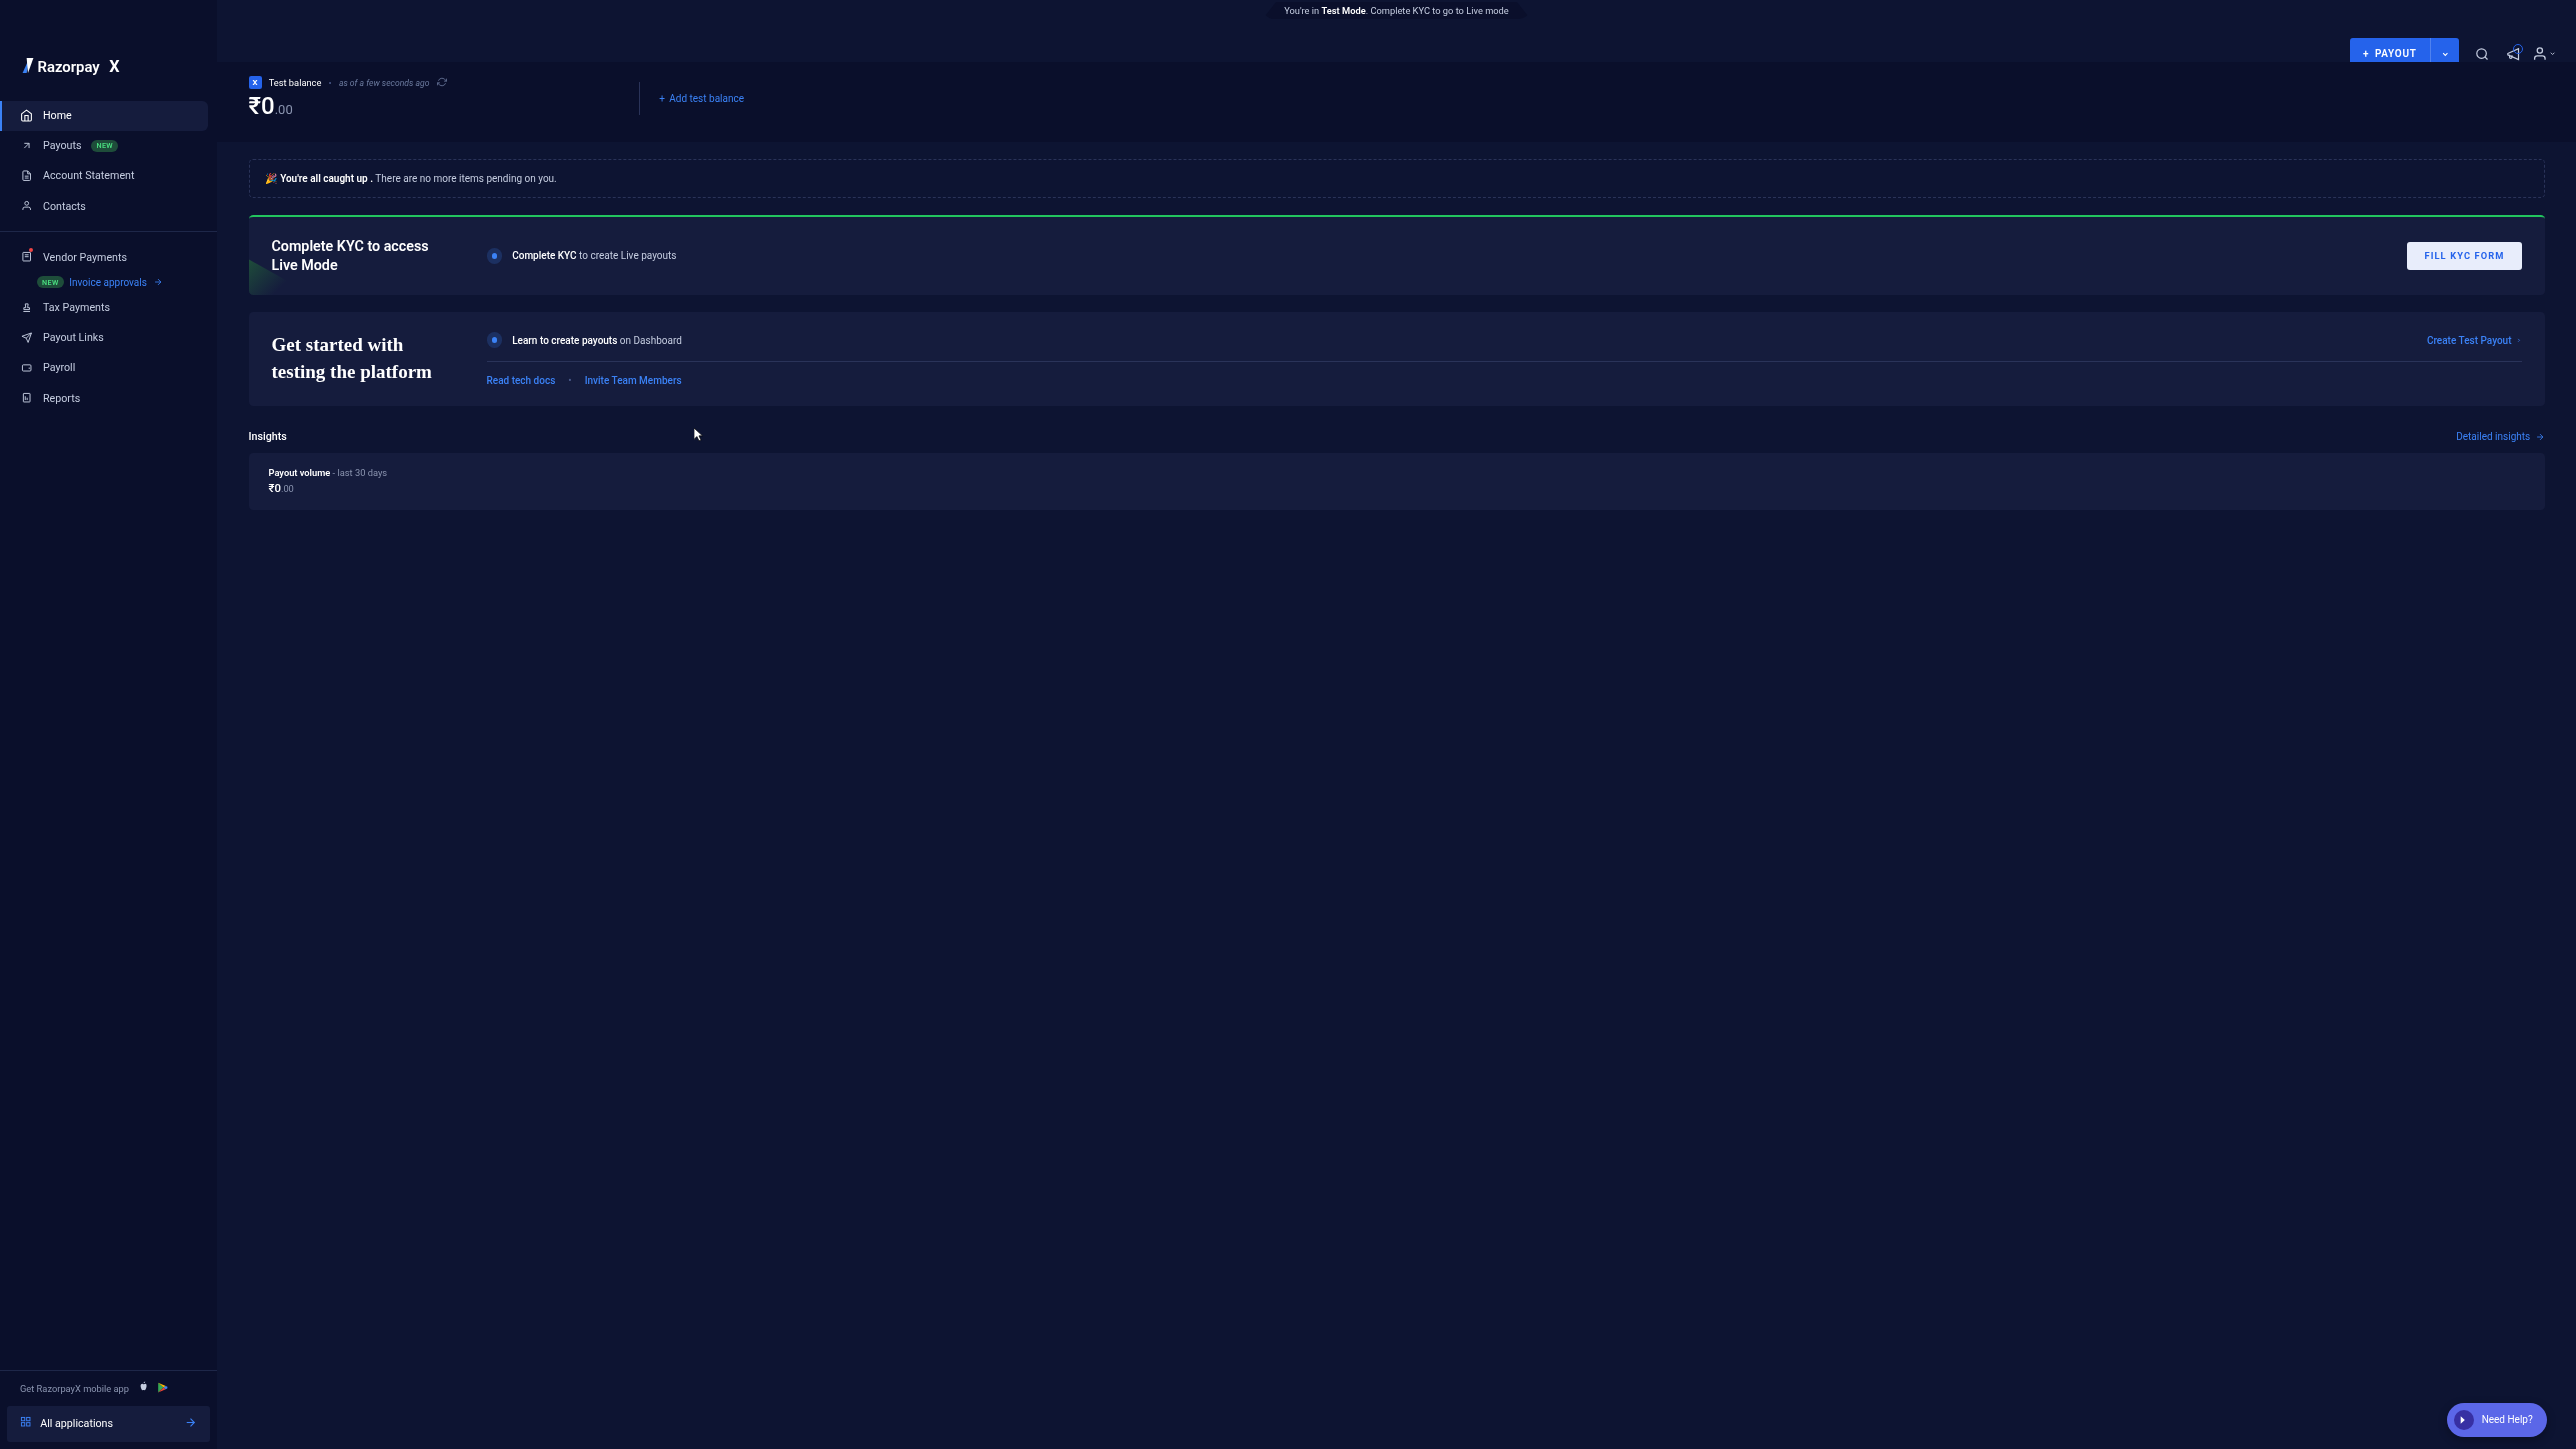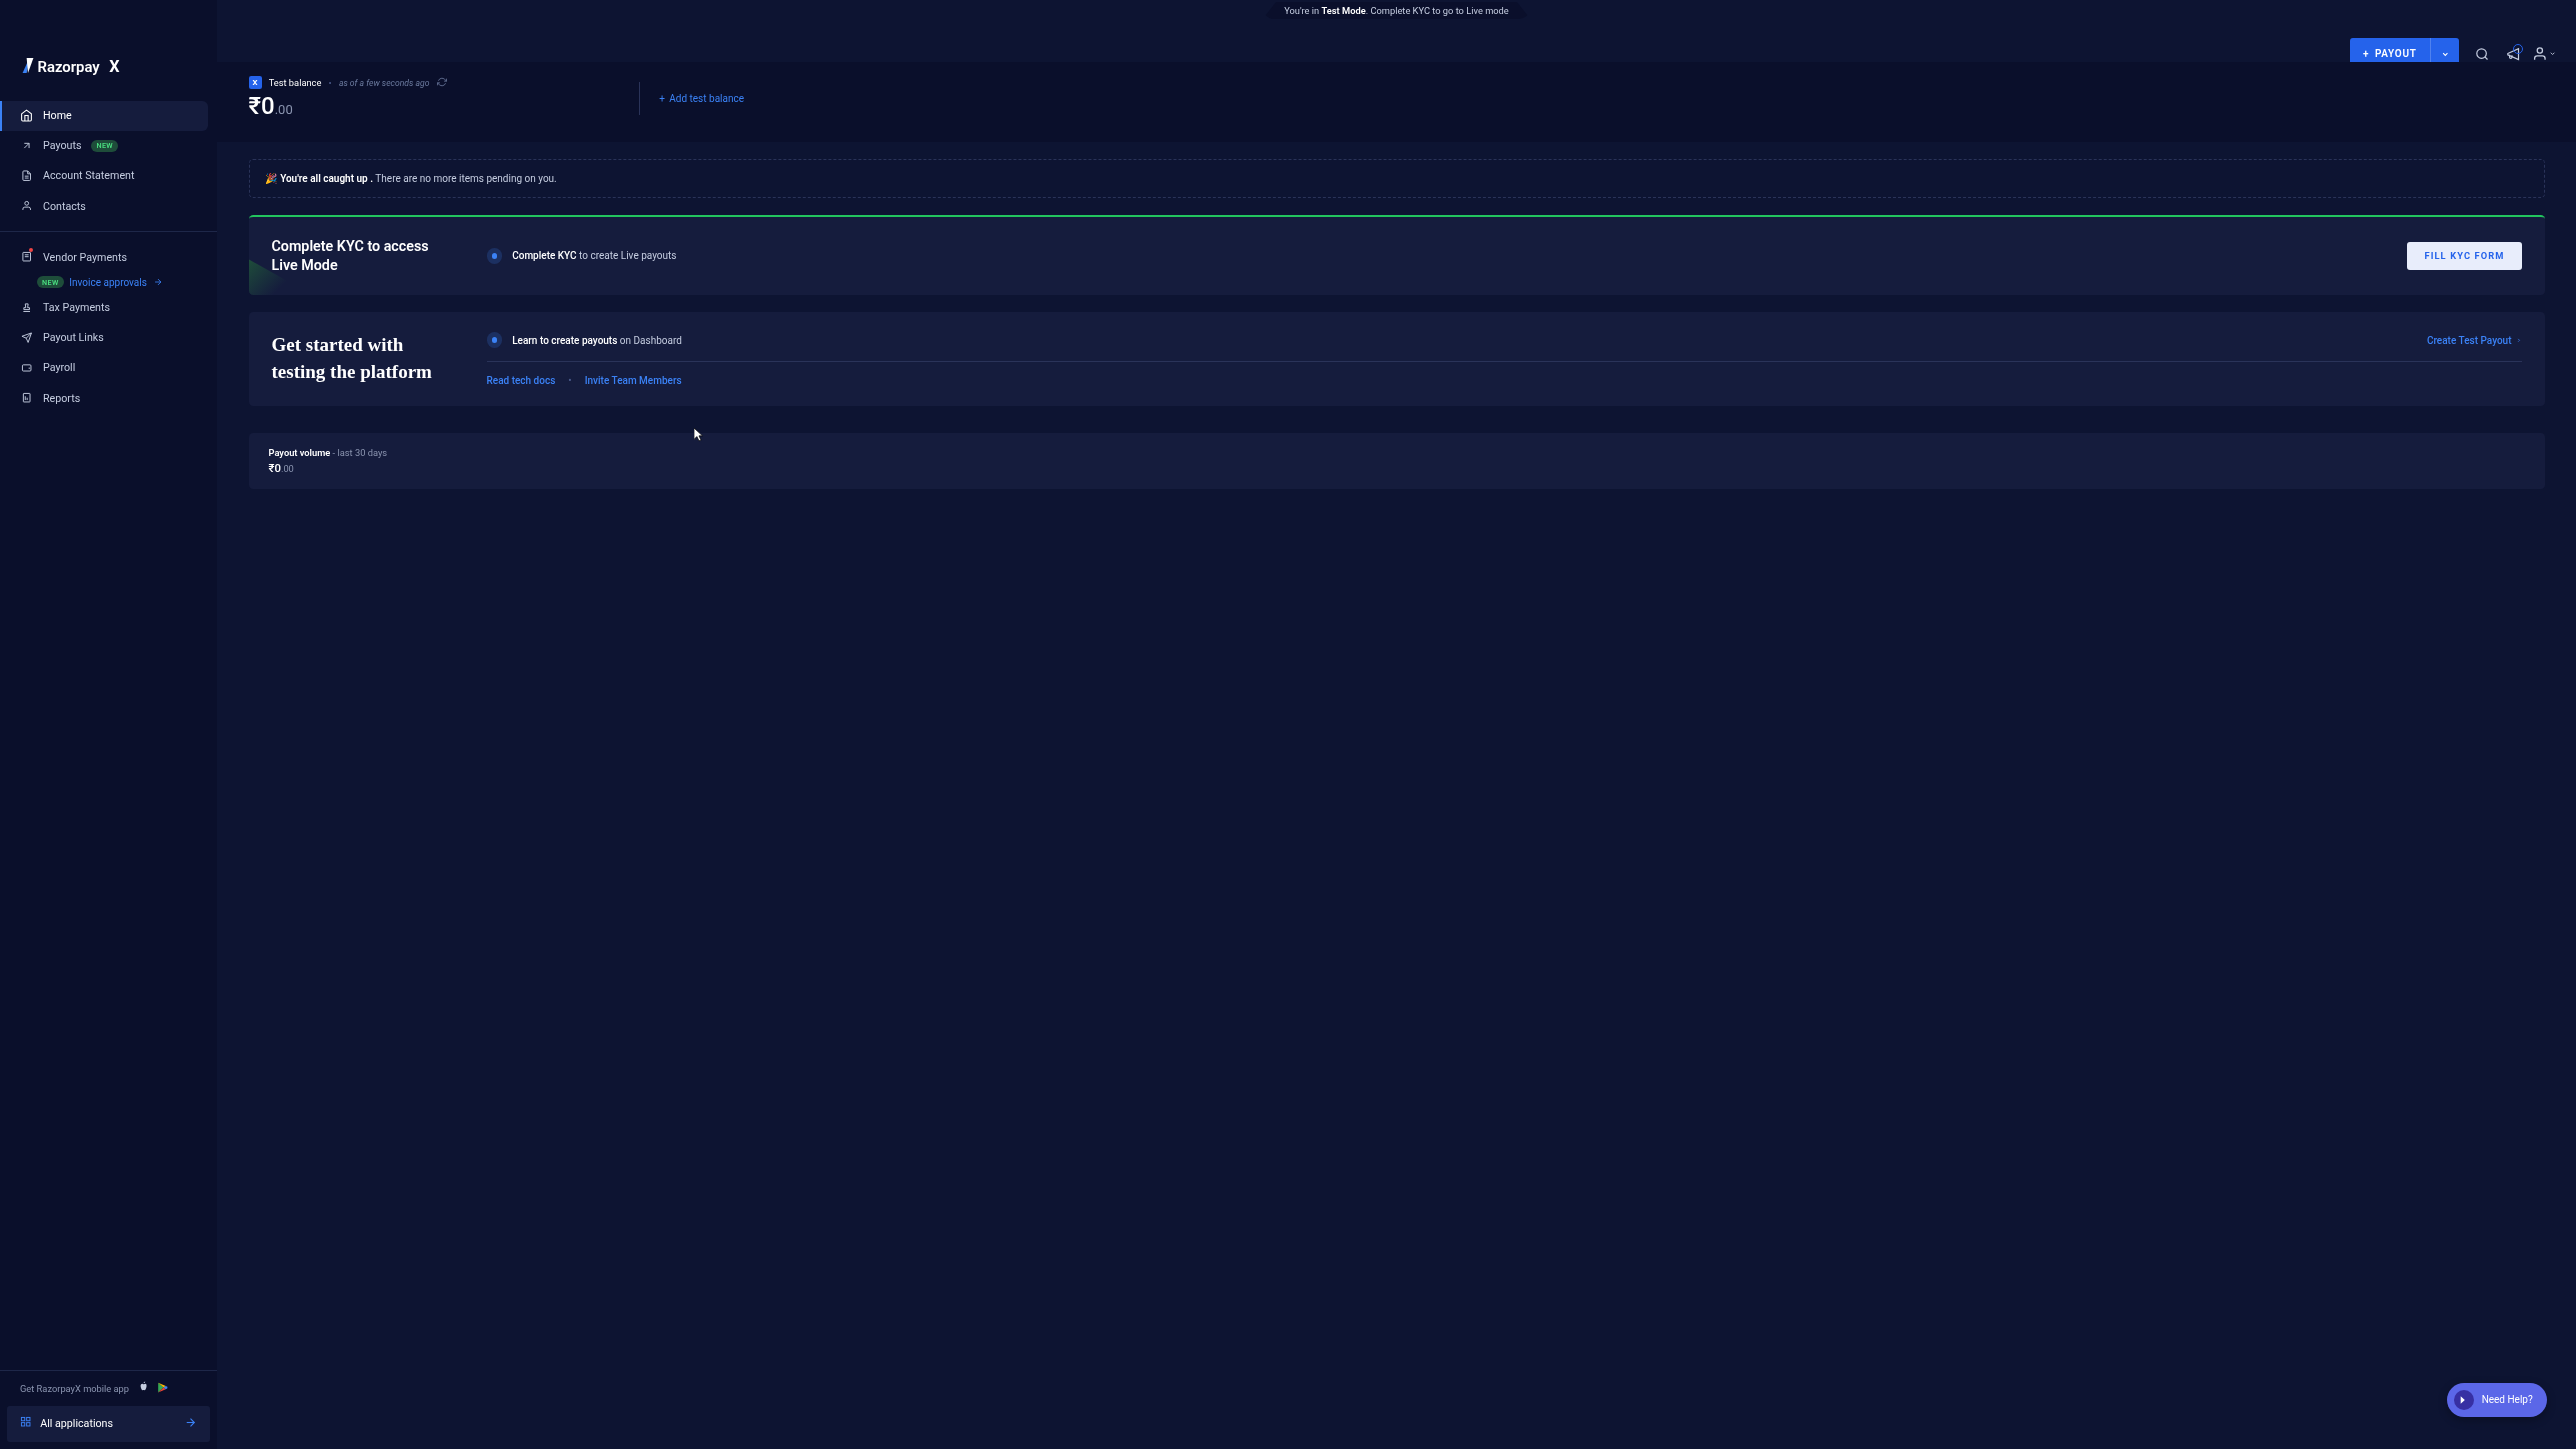--- a/index.html
+++ b/index.html
@@ -80,21 +80,21 @@
     
     .insights-header { display:flex; justify-content:space-between; align-items:center; padding: 7.2px 31.5px 0; font-size:10.7px; font-weight:500;}
     .insights-header .link-btn{ font-weight:400;}
     .insights-card { background: #151c3d; border-radius: 4.3px; margin: 10px 31.5px; padding: 14.3px 20px;}
     .insights-card .label { font-size:9.3px;}
     .insights-card .label b{ color:#fff; font-weight:600;}
     .insights-card .label span{ color:#8b95b0;}
     .insights-card .amt { font-size:11.4px; font-weight:500; margin-top:2.9px;}
     .insights-card .amt .c{ color:#8b95b0; font-weight:400; font-size:9.3px;}
     
-    .help-fab { position: fixed; bottom: 32px; right: 29px; background: #5b67e8; color: #fff; border-radius: 17px; padding: 7.2px 14.3px 7.2px 7.2px; display:flex; align-items:center; gap:7.2px; cursor:pointer; font-size:10px; box-shadow: 0 2.9px 10px rgba(0,0,0,0.3);}
+    .help-fab { position: fixed; bottom: 12px; right: 29px; background: #5b67e8; color: #fff; border-radius: 17px; padding: 7.2px 14.3px 7.2px 7.2px; display:flex; align-items:center; gap:7.2px; cursor:pointer; font-size:10px; box-shadow: 0 2.9px 10px rgba(0,0,0,0.3);}
     .help-fab .avatar{ width:20px; height:20px; border-radius:50%; background:#3730a3; display:flex;align-items:center;justify-content:center;}
     
     .cursor-ptr { position: fixed; left: 694px; top: 428px; pointer-events: none; }
     
     svg { flex-shrink: 0; }
   </style>
 </head>
 <body>
 
 <aside class="sidebar">
@@ -337,20 +337,30 @@
           <div class="start-links">
             <span class="link-btn">Read tech docs</span>
             <span class="sep">•</span>
             <span class="link-btn">Invite Team Members</span>
           </div>
         </div>
       </div>
 
     </div>
 
+    <div class="insights-header">
+      <span>Insights</span>
+      <span class="link-btn">
+        <span>Detailed insights</span>
+        <svg width="10" height="10" viewBox="0 0 24 24" fill="none" stroke="currentColor" stroke-width="2">
+            <line x1="5" y1="12" x2="19" y2="12"></line>
+            <polyline points="12 5 19 12 12 19"></polyline>
+          </svg>
+      </span>
+    </div>
     <div class="insights-card">
       <div class="label"><b>Payout volume</b><span> - last 30 days</span></div>
       <div class="amt"><span>₹</span><span>0</span><span class="c">.00</span></div>
     </div>
   </div>
 </main>
 
 <div class="help-fab">
   <span class="avatar">
       <svg width="10" height="10" viewBox="0 0 24 24" fill="#fff">

